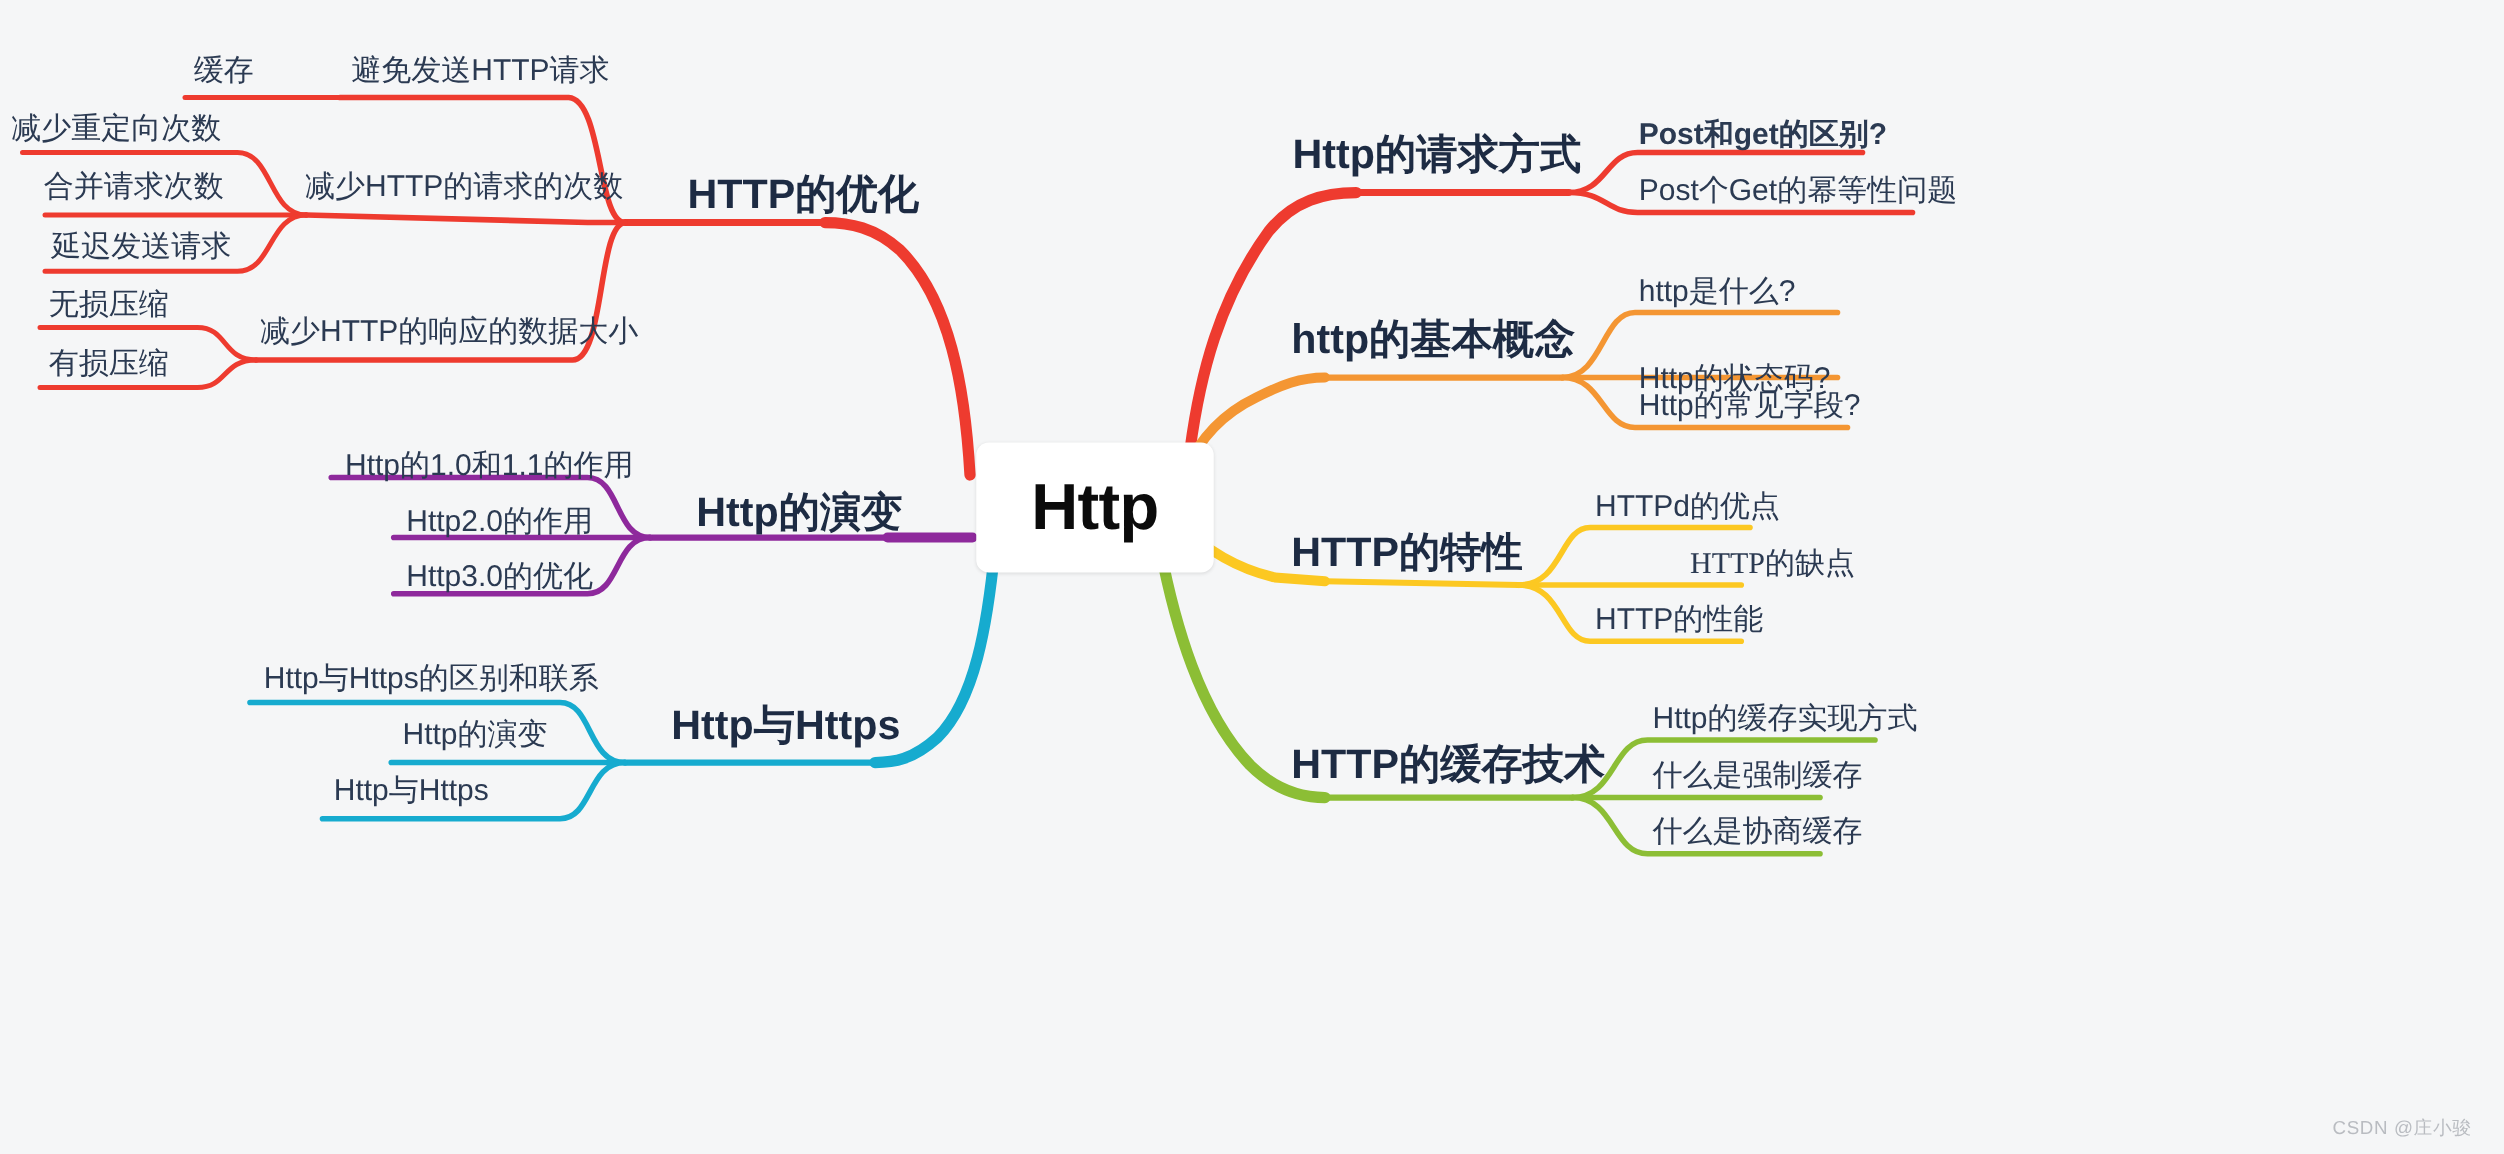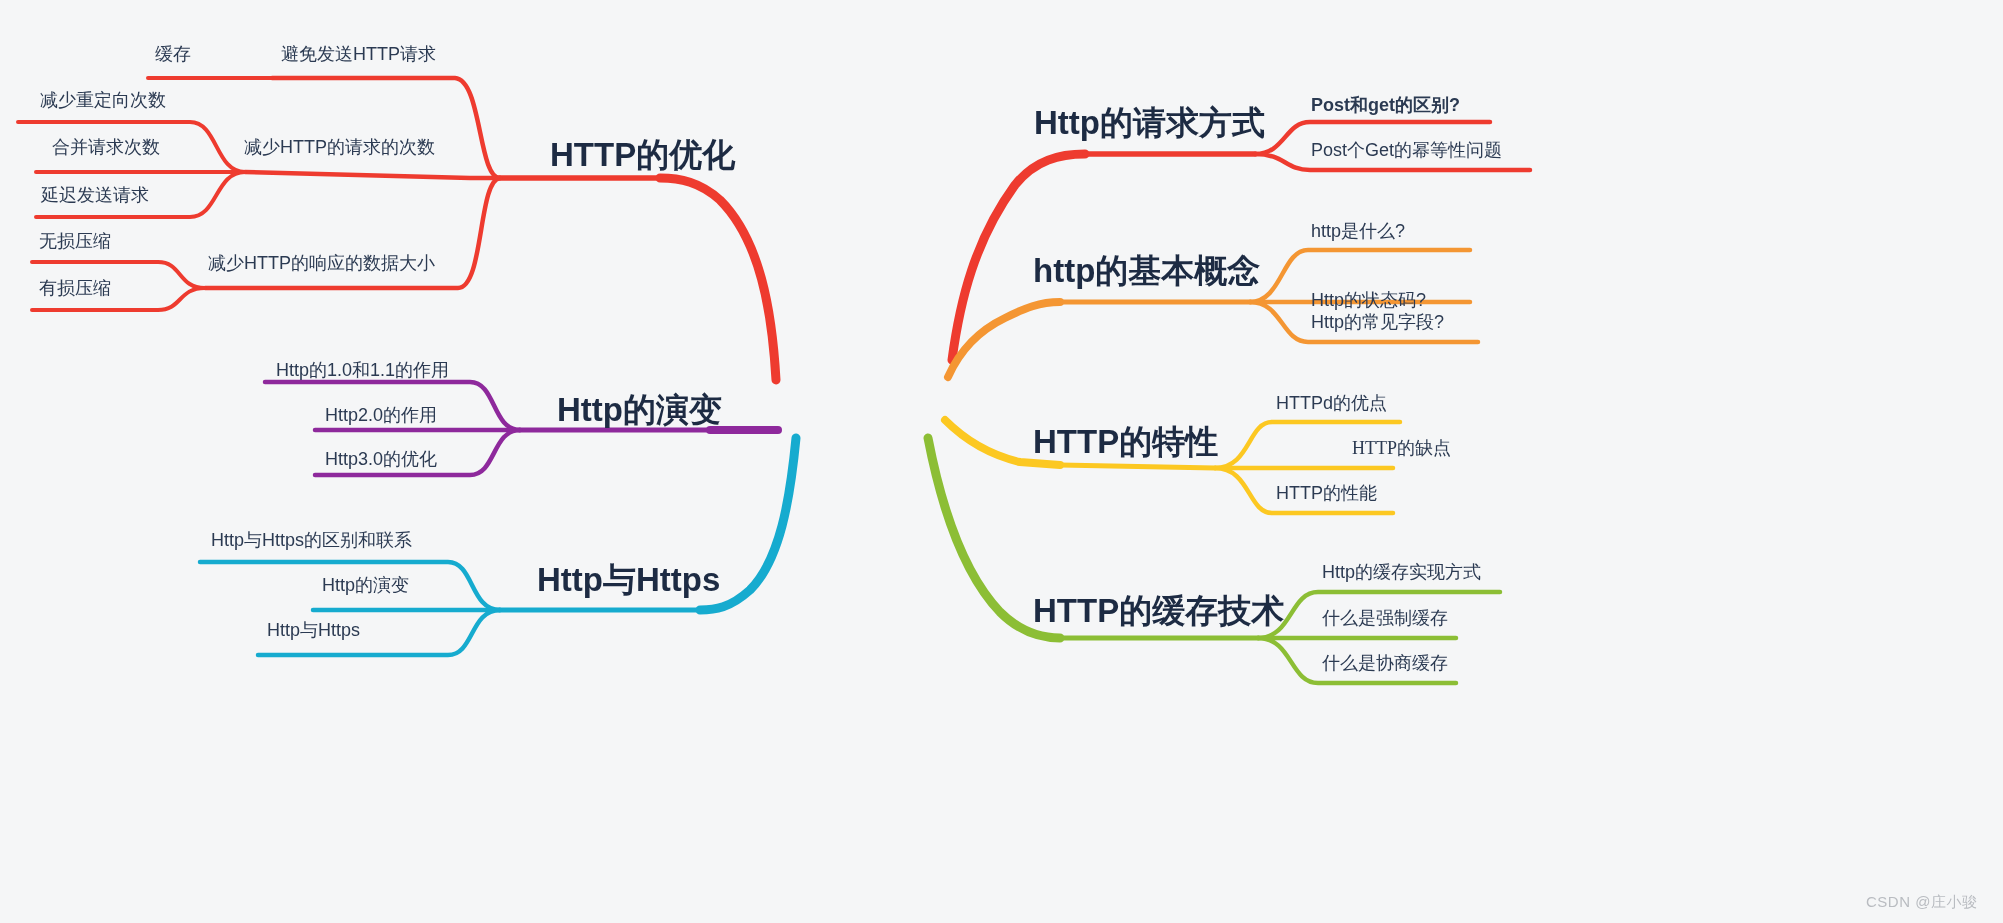--- a/index.html
+++ b/index.html
@@ -46,21 +46,21 @@
   }
   
   .branch-title {
     font-size: 33px;
     font-weight: bold;
     color: #1d2b43;
     letter-spacing: 0px;
   }
   
   .leaf {
-    font-size: 18px;
+    font-size: 24px;
     font-weight: normal;
     color: #2b3a52;
   }
   .watermark {
     position: absolute;
     font-size: 15px;
     color: #b9bcc1;
     letter-spacing: 0.5px;
     text-align: right;
   }
@@ -134,29 +134,30 @@
     <g>
       <path d="M 796 438 C 790 500 780 560 750 590 C 730 608 715 610 700 610" stroke="#16abcf" stroke-width="9" fill="none" stroke-linecap="round"></path>
       <path d="M 700 610 L 500 610" stroke="#16abcf" stroke-width="5" fill="none" stroke-linecap="round"></path>
       <path d="M 500 610 C 470 610 474 562 448 562 L 200 562" stroke="#16abcf" stroke-width="4.5" fill="none" stroke-linecap="round"></path>
       <path d="M 500 610 L 448 610 L 313 610" stroke="#16abcf" stroke-width="4.5" fill="none" stroke-linecap="round"></path>
       <path d="M 500 610 C 470 610 474 655 448 655 L 258 655" stroke="#16abcf" stroke-width="4.5" fill="none" stroke-linecap="round"></path>
     </g>
 
   </svg>
 
+  <div class="node root" style="left:781px; top:354px;">Http</div>
 
   <div class="node branch-title" style="left:550px; top:138px;">HTTP的优化</div>
 
   <div class="node leaf" style="left:281px; top:45px;">避免发送HTTP请求</div>
   <div class="node leaf" style="left:155px; top:45px;">缓存</div>
 
   <div class="node leaf" style="left:244px; top:138px;">减少HTTP的请求的次数</div>
-  <div class="node leaf" style="left:40px; top:91px;">减少重定向次数</div>
-  <div class="node leaf" style="left:52px; top:138px;">合并请求次数</div>
+  <div class="node leaf" style="left:9px; top:91px;">减少重定向次数</div>
+  <div class="node leaf" style="left:35px; top:138px;">合并请求次数</div>
   <div class="node leaf" style="left:41px; top:186px;">延迟发送请求</div>
 
   <div class="node leaf" style="left:208px; top:254px;">减少HTTP的响应的数据大小</div>
   <div class="node leaf" style="left:39px; top:232px;">无损压缩</div>
   <div class="node leaf" style="left:39px; top:279px;">有损压缩</div>
 
   <div class="node branch-title" style="left:557px; top:393px;">Http的演变</div>
   <div class="node leaf" style="left:276px; top:361px;">Http的1.0和1.1的作用</div>
   <div class="node leaf" style="left:325px; top:406px;">Http2.0的作用</div>
   <div class="node leaf" style="left:325px; top:450px;">Http3.0的优化</div>

